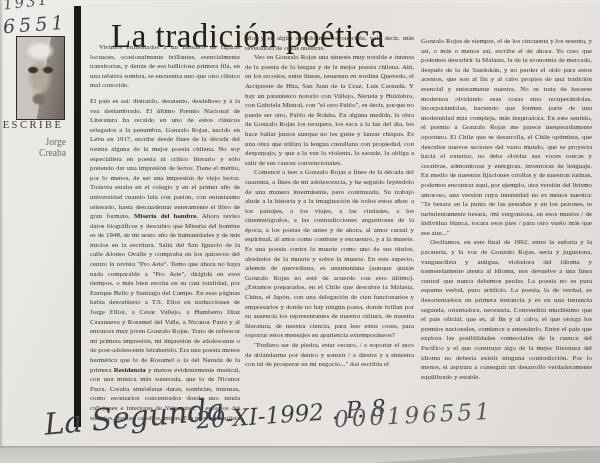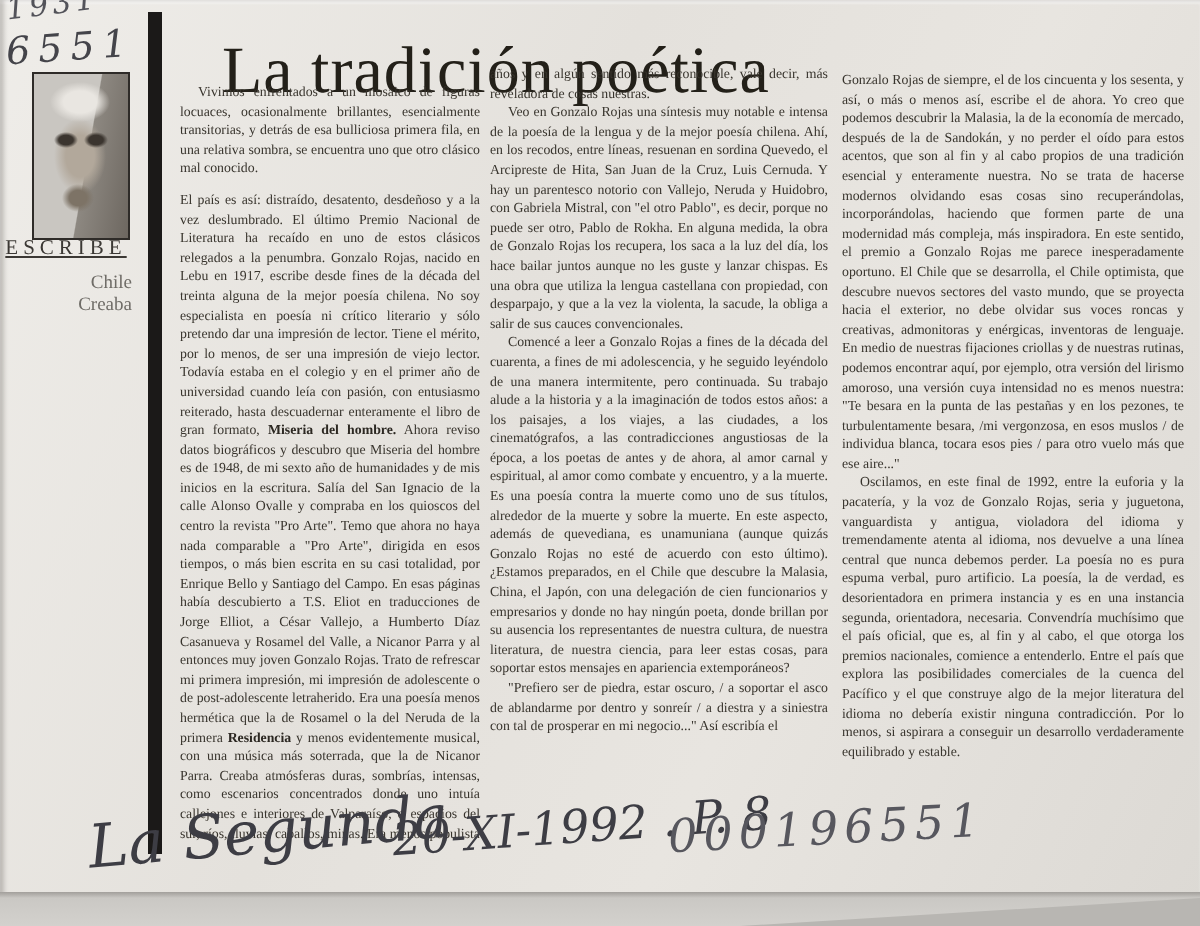--- a/index.html
+++ b/index.html
@@ -23,21 +23,21 @@
     background:
       radial-gradient(ellipse 15px 10px at 23px 14px,#e9e6e1 55%,rgba(233,230,225,0) 100%),
       radial-gradient(ellipse 6px 4px at 16px 33px,#3b352f 60%,rgba(59,53,47,0) 100%),
       radial-gradient(ellipse 6px 4px at 31px 33px,#3b352f 60%,rgba(59,53,47,0) 100%),
       radial-gradient(ellipse 8px 7px at 22px 62px,#7d7366 55%,rgba(125,115,102,0) 100%),
       radial-gradient(ellipse 13px 19px at 23px 41px,#b2a89b 55%,rgba(178,168,155,0) 100%),
       linear-gradient(100deg,#c9c6c1 55%,#8d8881 56%,#6d6760 100%),
       linear-gradient(to bottom,#c6c3be 0%,#bdbab5 62%,#4d4741 66%,#36322d 100%);
   }
   .escribe{position:absolute;left:2px;top:119px;width:62px;text-align:center;
-    font-size:10.5px;letter-spacing:2.5px;color:#3b3834;text-decoration:underline;}
+    font-size:10.5px;letter-spacing:2.5px;color:#3b3834;}
   .author{position:absolute;left:0;top:137px;width:66px;text-align:right;
     font-size:9.5px;line-height:10.5px;color:#6f6c67;}
   
   .vbar{position:absolute;left:74px;top:6px;width:7px;height:421px;background:#1b1918;}
   
   .headline{position:absolute;left:95px;top:2px;font-size:33px;color:#232019;
     letter-spacing:.5px;white-space:nowrap;}
   
   .col{position:absolute;overflow:hidden;font-size:6.9px;line-height:9.6px;
     color:#38342d;text-align:justify;}
@@ -60,21 +60,21 @@
 <body>
 
 <div id="screenshot">
 
   <div class="hw hw-top1">1931</div>
   <div class="hw hw-top2">6551</div>
 
   <div class="photo"></div>
   <div class="escribe">ESCRIBE</div>
   <div class="author">
-    <span>Chile</span><br>
+    <span>Jorge</span><br>
     <span>Creaba</span>
   </div>
 
   <div class="vbar"></div>
 
   <h1 class="headline" style="margin:16px;font-weight:normal;">La tradición poética</h1>
 
   <div class="col col1">
       <p>Vivimos enfrentados a un mosaico de figuras locuaces, ocasionalmente brillantes, esencialmente transitorias, y detrás de esa bulliciosa primera fila, en una relativa sombra, se encuentra uno que otro clásico mal conocido.</p>
       <p class="no-indent gap">El país es así: distraído, desatento, desdeñoso y a la vez deslumbrado. El último Premio Nacional de Literatura ha recaído en uno de estos clásicos relegados a la penumbra. Gonzalo Rojas, nacido en Lebu en 1917, escribe desde fines de la década del treinta alguna de la mejor poesía chilena. No soy especialista en poesía ni crítico literario y sólo pretendo dar una impresión de lector. Tiene el mérito, por lo menos, de ser una impresión de viejo lector. Todavía estaba en el colegio y en el primer año de universidad cuando leía con pasión, con entusiasmo reiterado, hasta descuadernar enteramente el libro de gran formato, <b>Miseria del hombre.</b> Ahora reviso datos biográficos y descubro que Miseria del hombre es de 1948, de mi sexto año de humanidades y de mis inicios en la escritura. Salía del San Ignacio de la calle Alonso Ovalle y compraba en los quioscos del centro la revista "Pro Arte". Temo que ahora no haya nada comparable a "Pro Arte", dirigida en esos tiempos, o más bien escrita en su casi totalidad, por Enrique Bello y Santiago del Campo. En esas páginas había descubierto a T.S. Eliot en traducciones de Jorge Elliot, a César Vallejo, a Humberto Díaz Casanueva y Rosamel del Valle, a Nicanor Parra y al entonces muy joven Gonzalo Rojas. Trato de refrescar mi primera impresión, mi impresión de adolescente o de post-adolescente letraherido. Era una poesía menos hermética que la de Rosamel o la del Neruda de la primera <b>Residencia</b> y menos evidentemente musical, con una música más soterrada, que la de Nicanor Parra. Creaba atmósferas duras, sombrías, intensas, como escenarios concentrados donde uno intuía callejones e interiores de Valparaíso, o espacios del sur, ríos, lluvias, caballos, minas. Era menos populista que alguna de la poesía de esos</p>

